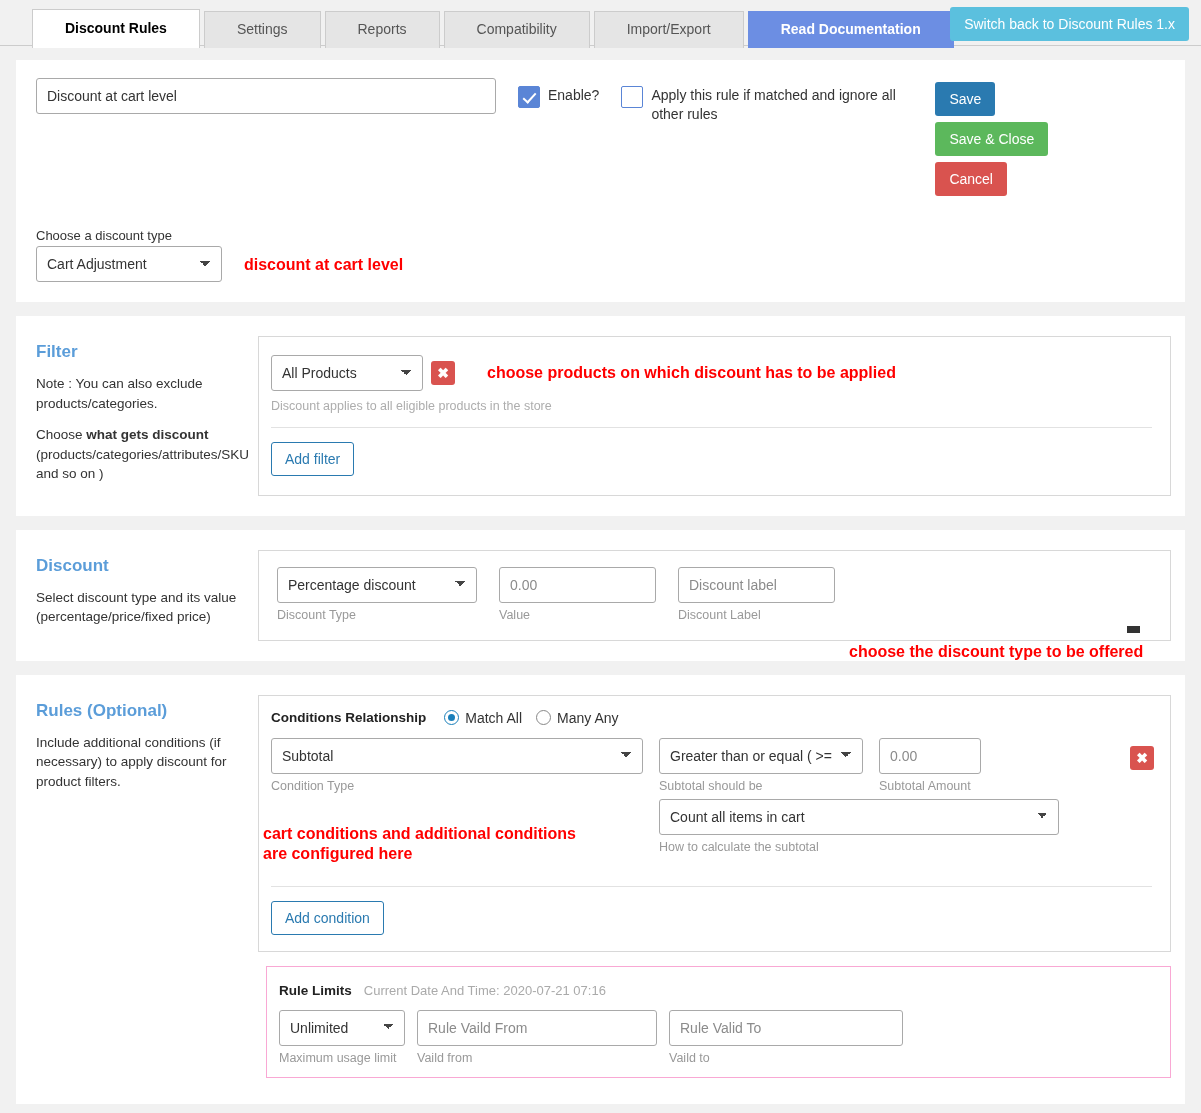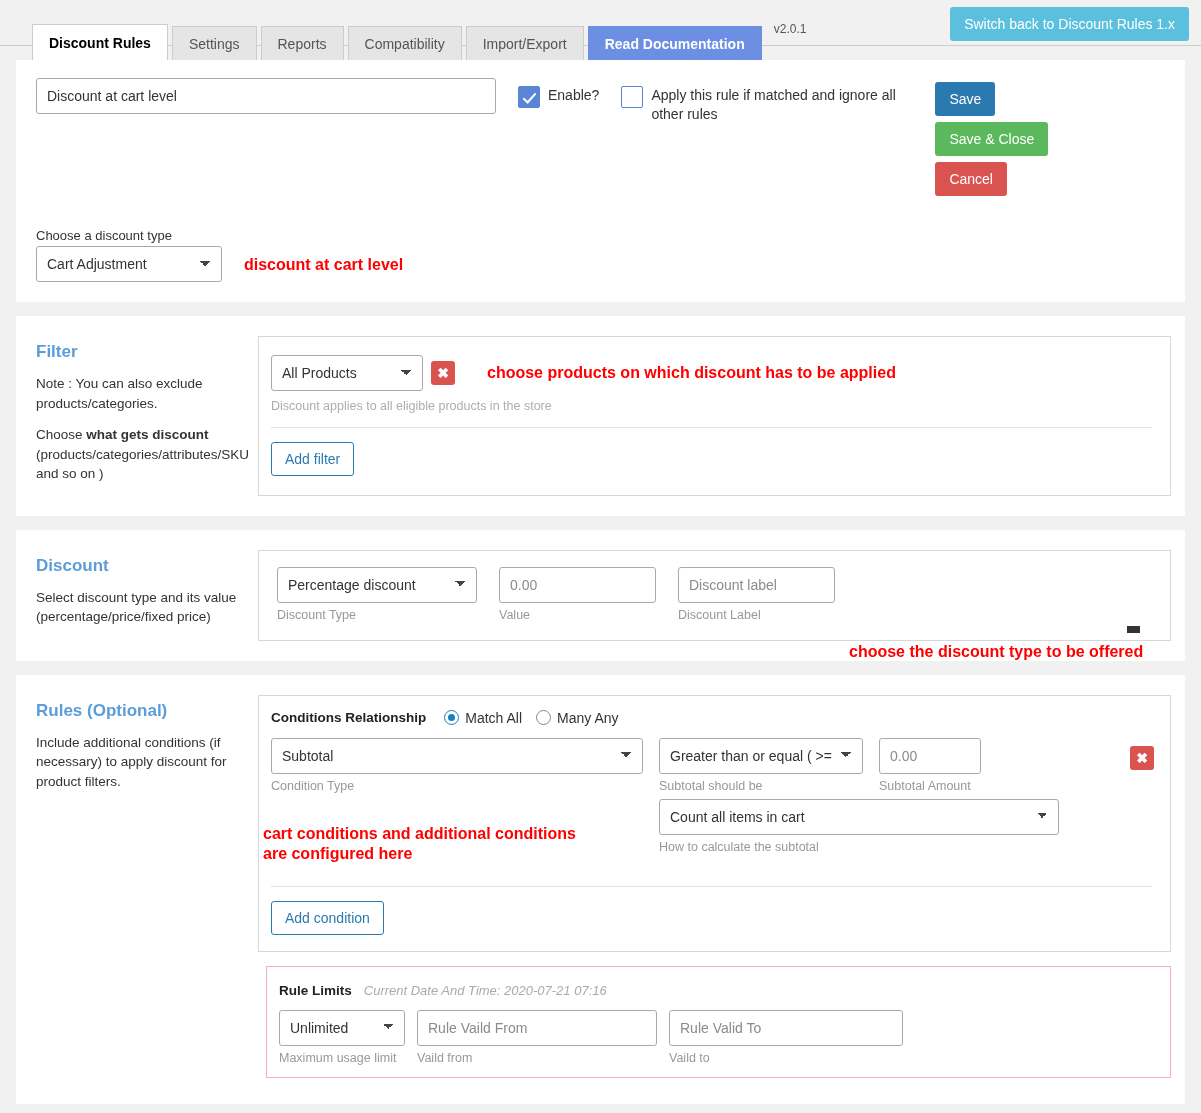--- a/index.html
+++ b/index.html
@@ -20,31 +20,31 @@
     height: 46px;
     background: #f1f1f1;
     border-bottom: 1px solid #ccc;
     padding-left: 32px;
     display: flex;
     align-items: flex-end;
   }
   .tab {
     height: 37px;
     line-height: 35px;
-    padding: 0 16px;
+    padding: 0 32px;
     margin-right: 4px;
     background: #e5e5e5;
     border: 1px solid #ccc;
     border-bottom: none;
     font-size: 14px;
     color: #555;
     cursor: pointer;
     white-space: nowrap;
     position: relative;
-    top: 18px;
+    top: 3px;
   }
   .tab.active {
     background: #fff;
     color: #000;
     font-weight: bold;
     border-color: #ccc;
     height: 39px;
     line-height: 37px;
   }
   .tab.doc {
@@ -235,21 +235,21 @@
   .cond-c3 { width: 102px; }
   .cond-x { position: absolute; right: 16px; top: 16px; }
 
   .sub-row { padding: 6px 12px 0 12px; margin-left: 388px; }
   .sub-sel { width: 400px; }
 
   
   .limits-box { border: 1px solid #f9a8d4; margin: 14px 0 0 8px; padding: 16px 12px 12px 12px; }
   .limits-head { display: flex; align-items: baseline; margin-bottom: 12px; }
   .limits-title { font-weight: bold; font-size: 13.5px; color: #222; margin-right: 12px; }
-  .limits-date { font-size: 13px; color: #aaa; font-style: italic; }
+  .limits-date { font-size: 13px; color: #aaa; }
   .limits-row { display: flex; align-items: flex-start; }
   .lim-c1 { width: 126px; margin-right: 12px; }
   .lim-c2 { width: 240px; margin-right: 12px; }
   .lim-c3 { width: 234px; }
 
   .cursor-mark {
     position: absolute;
     width: 13px; height: 7px;
     background: #333;
   }

